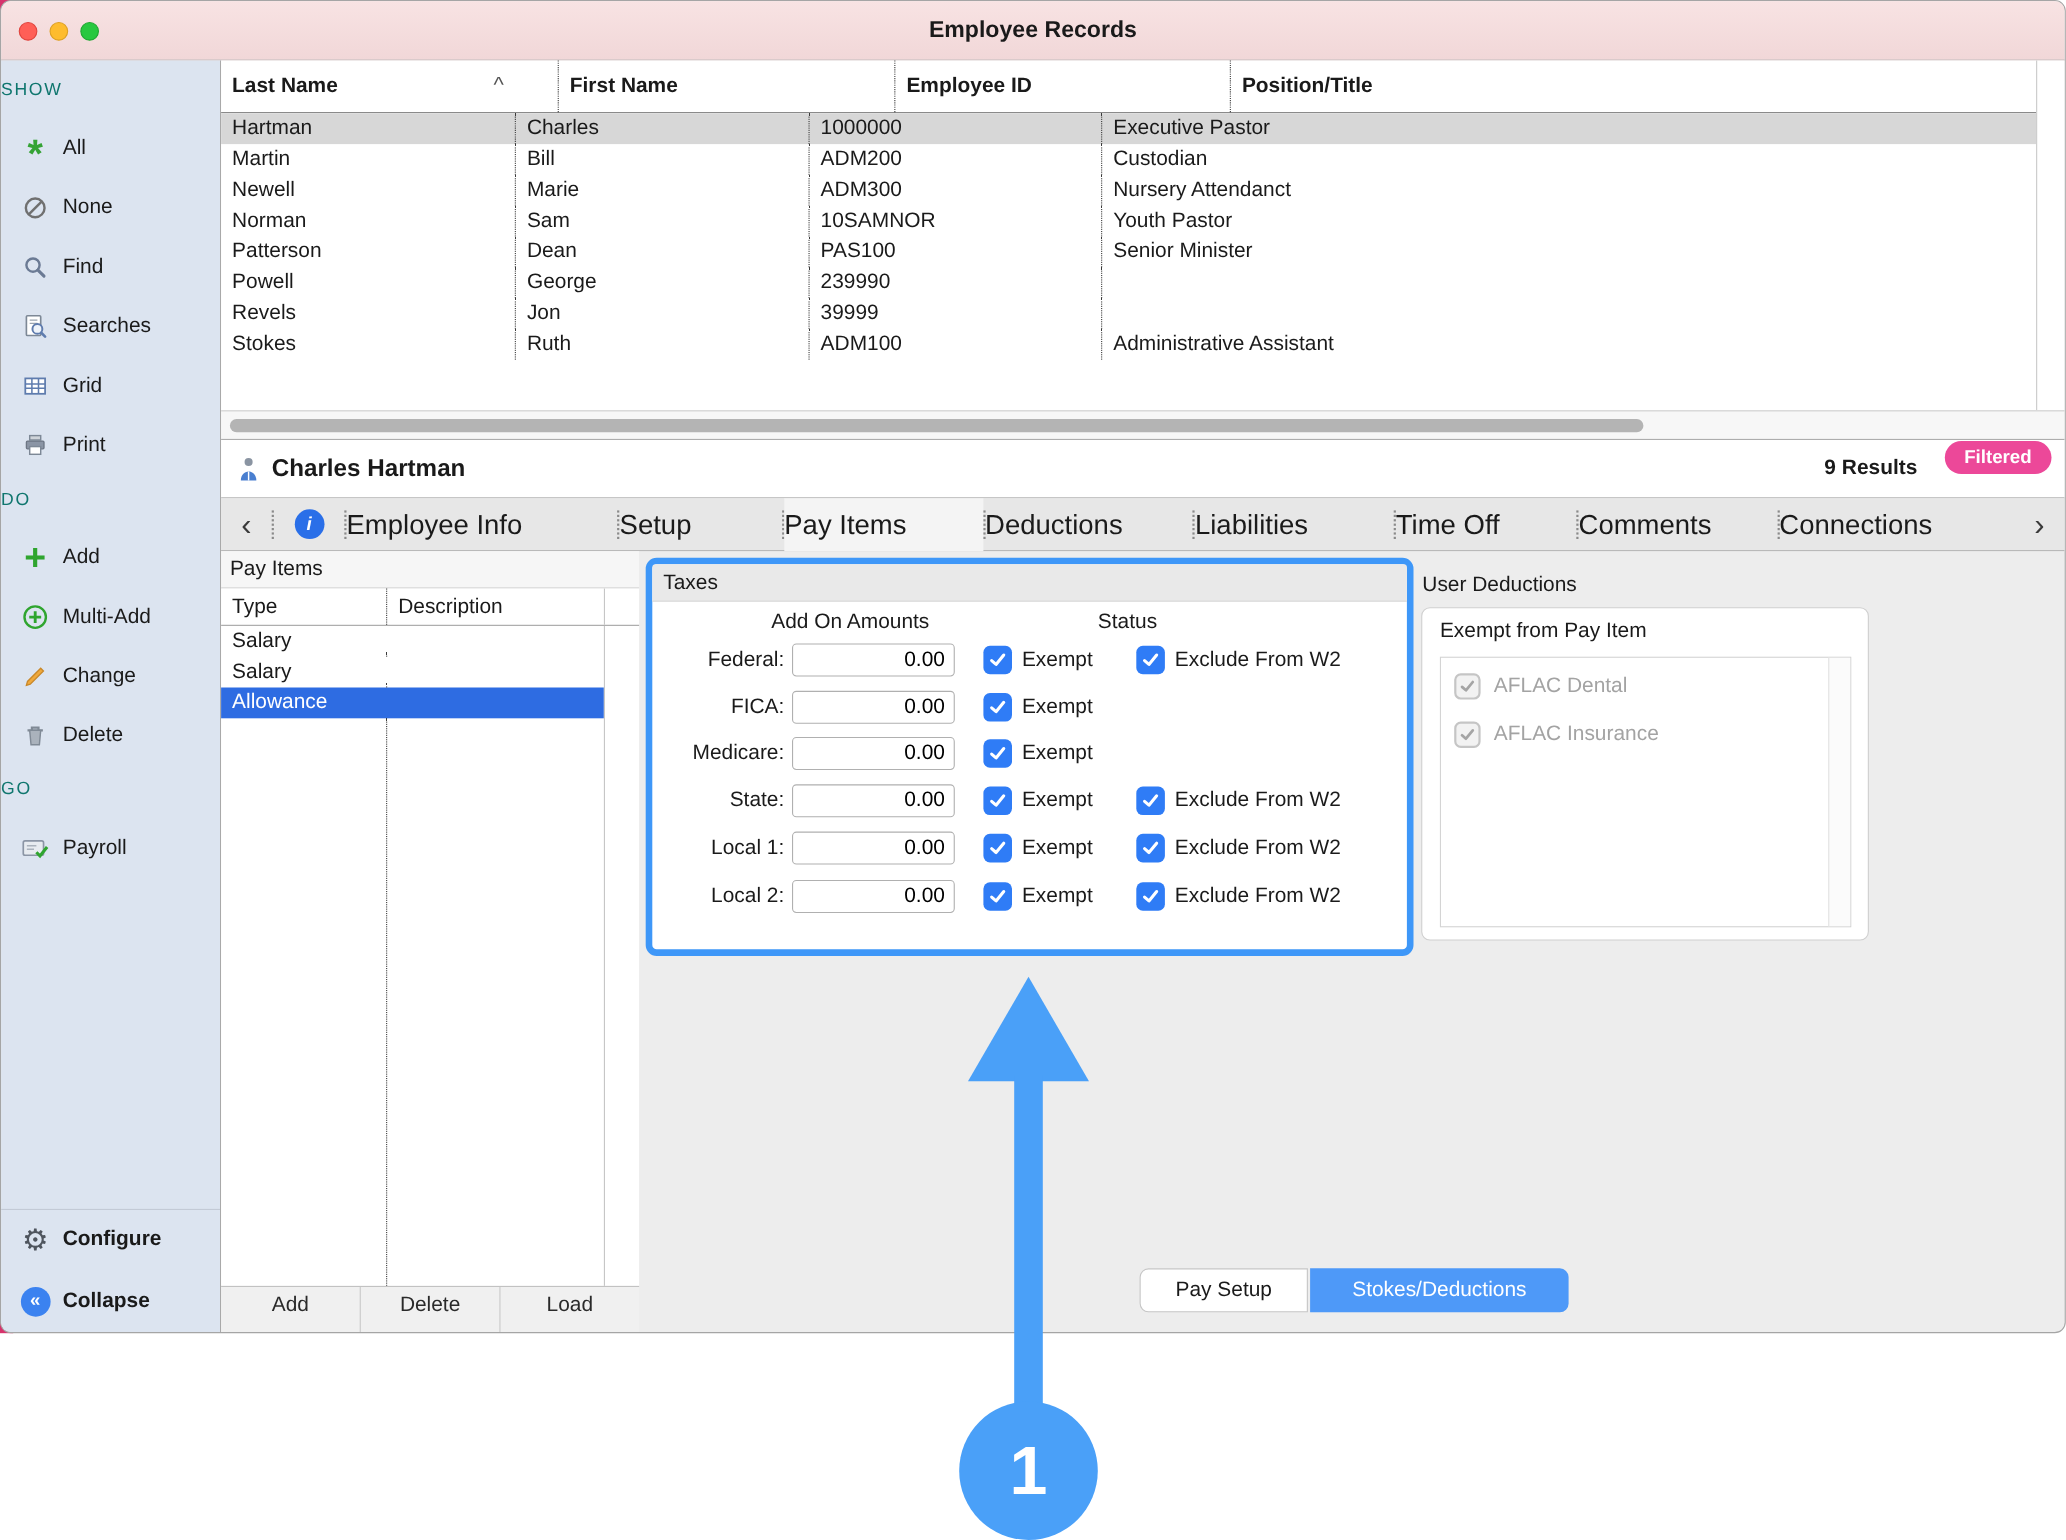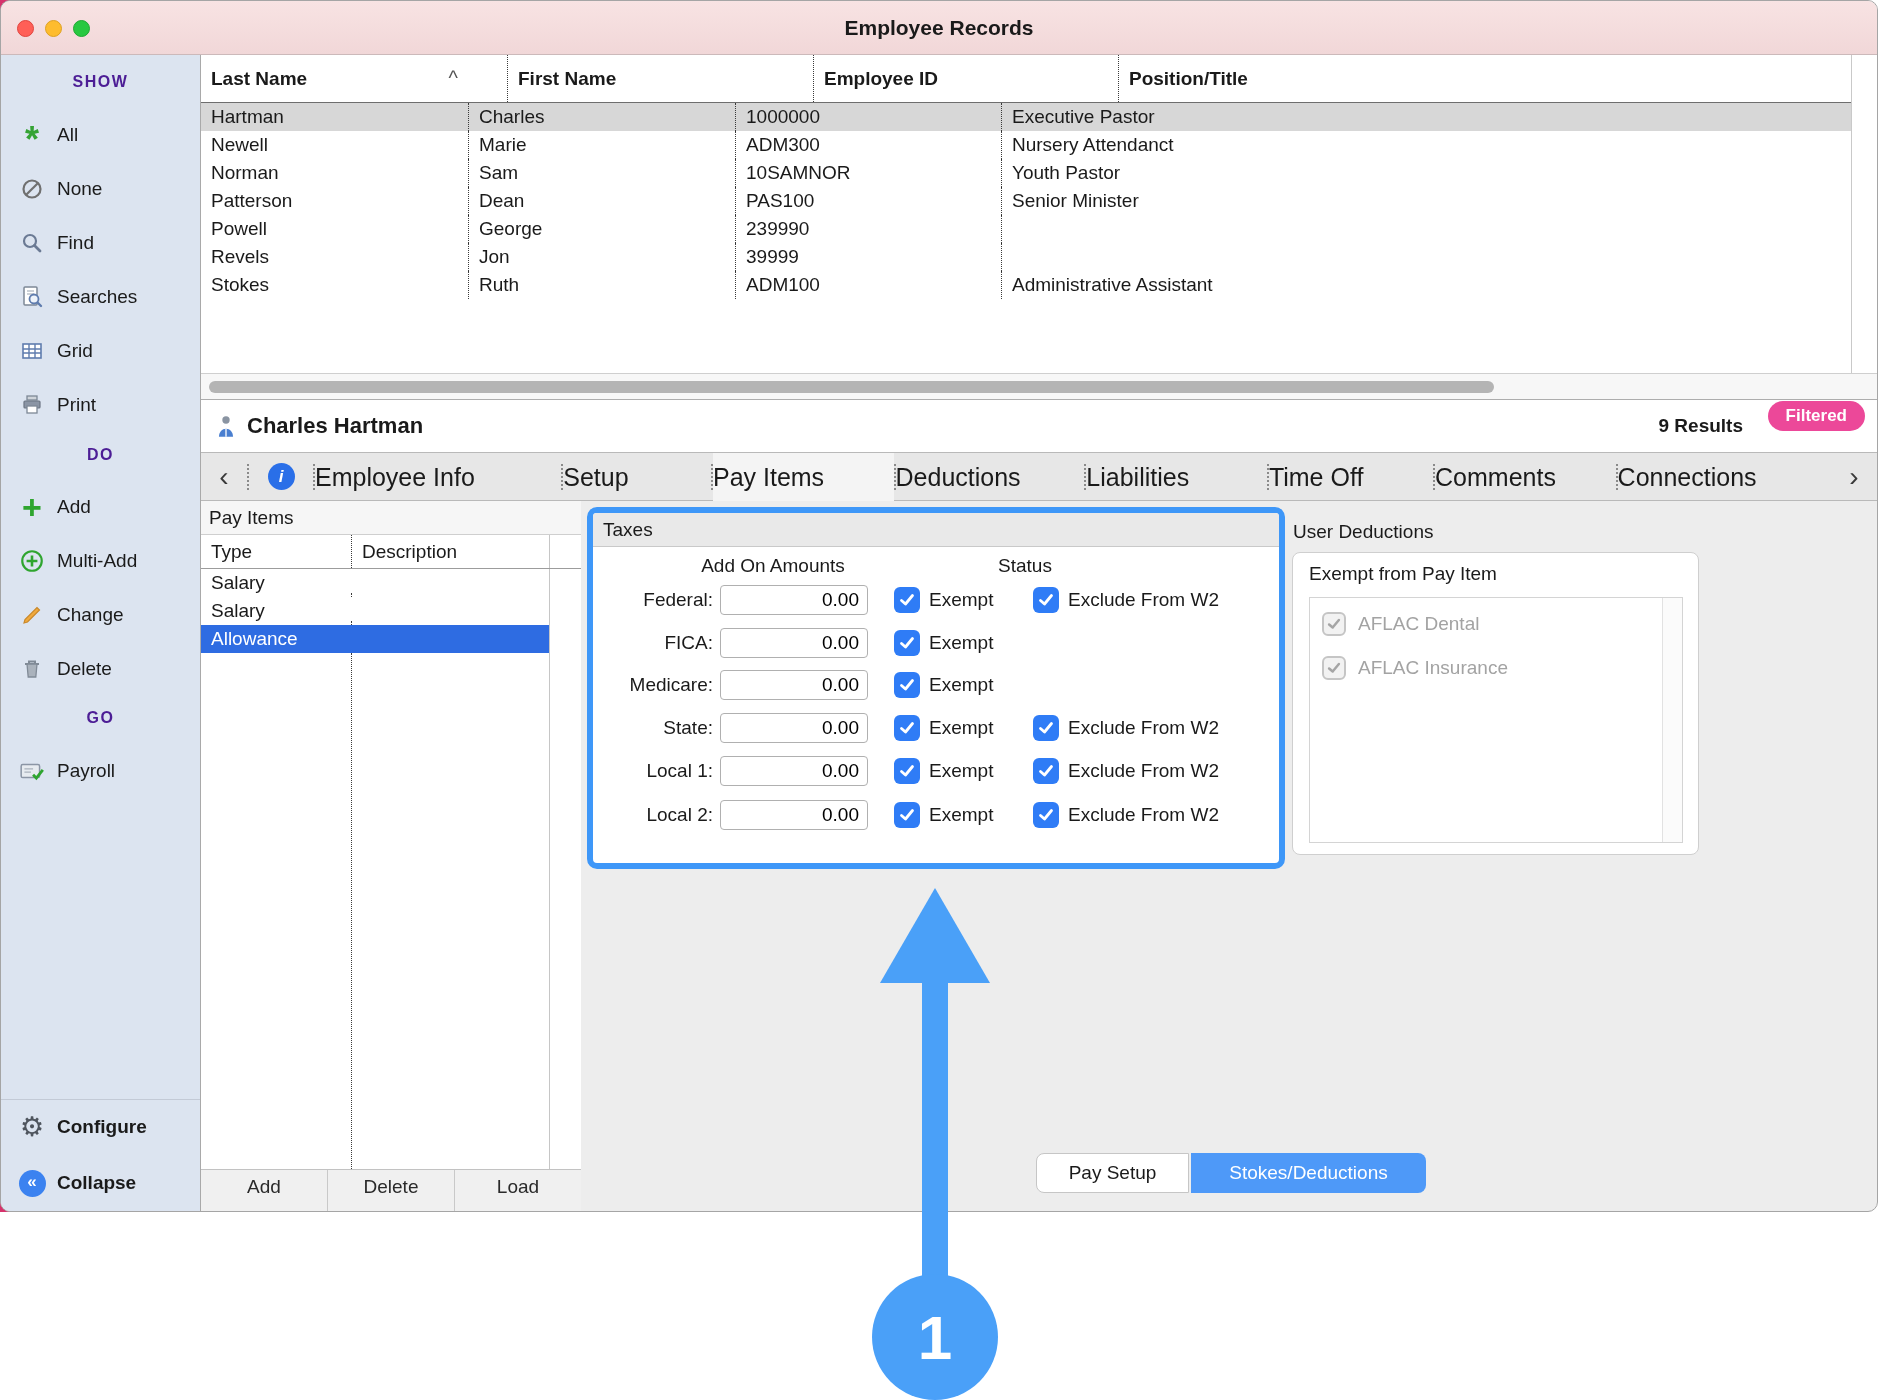--- a/index.html
+++ b/index.html
@@ -19,22 +19,22 @@
   .traffic { position:absolute; top:19px; width:17px; height:17px; border-radius:50%; }
   .t-red    { left:16px;  background:#ff5f57; border:1px solid #e0443e; }
   .t-yellow { left:44px;  background:#febc2e; border:1px solid #dea123; }
   .t-green  { left:72px;  background:#28c840; border:1px solid #1fa832; }
   .win-title { position:absolute; left:0; right:0; top:0; height:54px; line-height:54px;
     text-align:center; font-weight:bold; font-size:21px; }
 
   
   .sidebar { position:absolute; left:0; top:54px; width:200px; bottom:0;
     background:#dce4f0; border-right:1px solid #a9a9a9; }
-  .s-head { position:absolute; width:100%; text-align:center; font-size:16px;
-    font-weight:bold; color:#4c1d95; letter-spacing:1.5px; }
+  .s-head { position:absolute; width:100%; font-size:16px;
+    font-weight:normal; color:#0f766e; letter-spacing:1.5px; }
   .s-item { position:absolute; left:0; width:100%; height:40px; display:flex;
     align-items:center; cursor:default; }
   .s-ico { width:30px; margin-left:16px; display:flex; justify-content:center; align-items:center; }
   .s-lbl { margin-left:10px; font-size:19px; }
   .glyph-ast { color:#35a335; font-size:36px; font-weight:bold; line-height:20px; margin-top:10px;}
   .glyph-plus { color:#2fa52f; font-size:34px; font-weight:bold; line-height:24px; }
   .glyph-gear { color:#4f555e; font-size:27px; line-height:27px; }
   .collapse-circle { width:27px; height:27px; border-radius:50%; background:#3b82f0;
     color:#fff; font-size:17px; font-weight:bold; display:flex; align-items:center;
     justify-content:center; padding-bottom:2px; }
@@ -305,20 +305,26 @@
   </div>
 
   <div class="emp-rows">
     <div class="emp-row selected">
       <div>Hartman</div>
         <div>Charles</div>
         <div>1000000</div>
         <div>Executive Pastor</div>
     </div>
     <div class="emp-row">
+      <div>Martin</div>
+        <div>Bill</div>
+        <div>ADM200</div>
+        <div>Custodian</div>
+    </div>
+    <div class="emp-row">
       <div>Newell</div>
         <div>Marie</div>
         <div>ADM300</div>
         <div>Nursery Attendanct</div>
     </div>
     <div class="emp-row">
       <div>Norman</div>
         <div>Sam</div>
         <div>10SAMNOR</div>
         <div>Youth Pastor</div>

